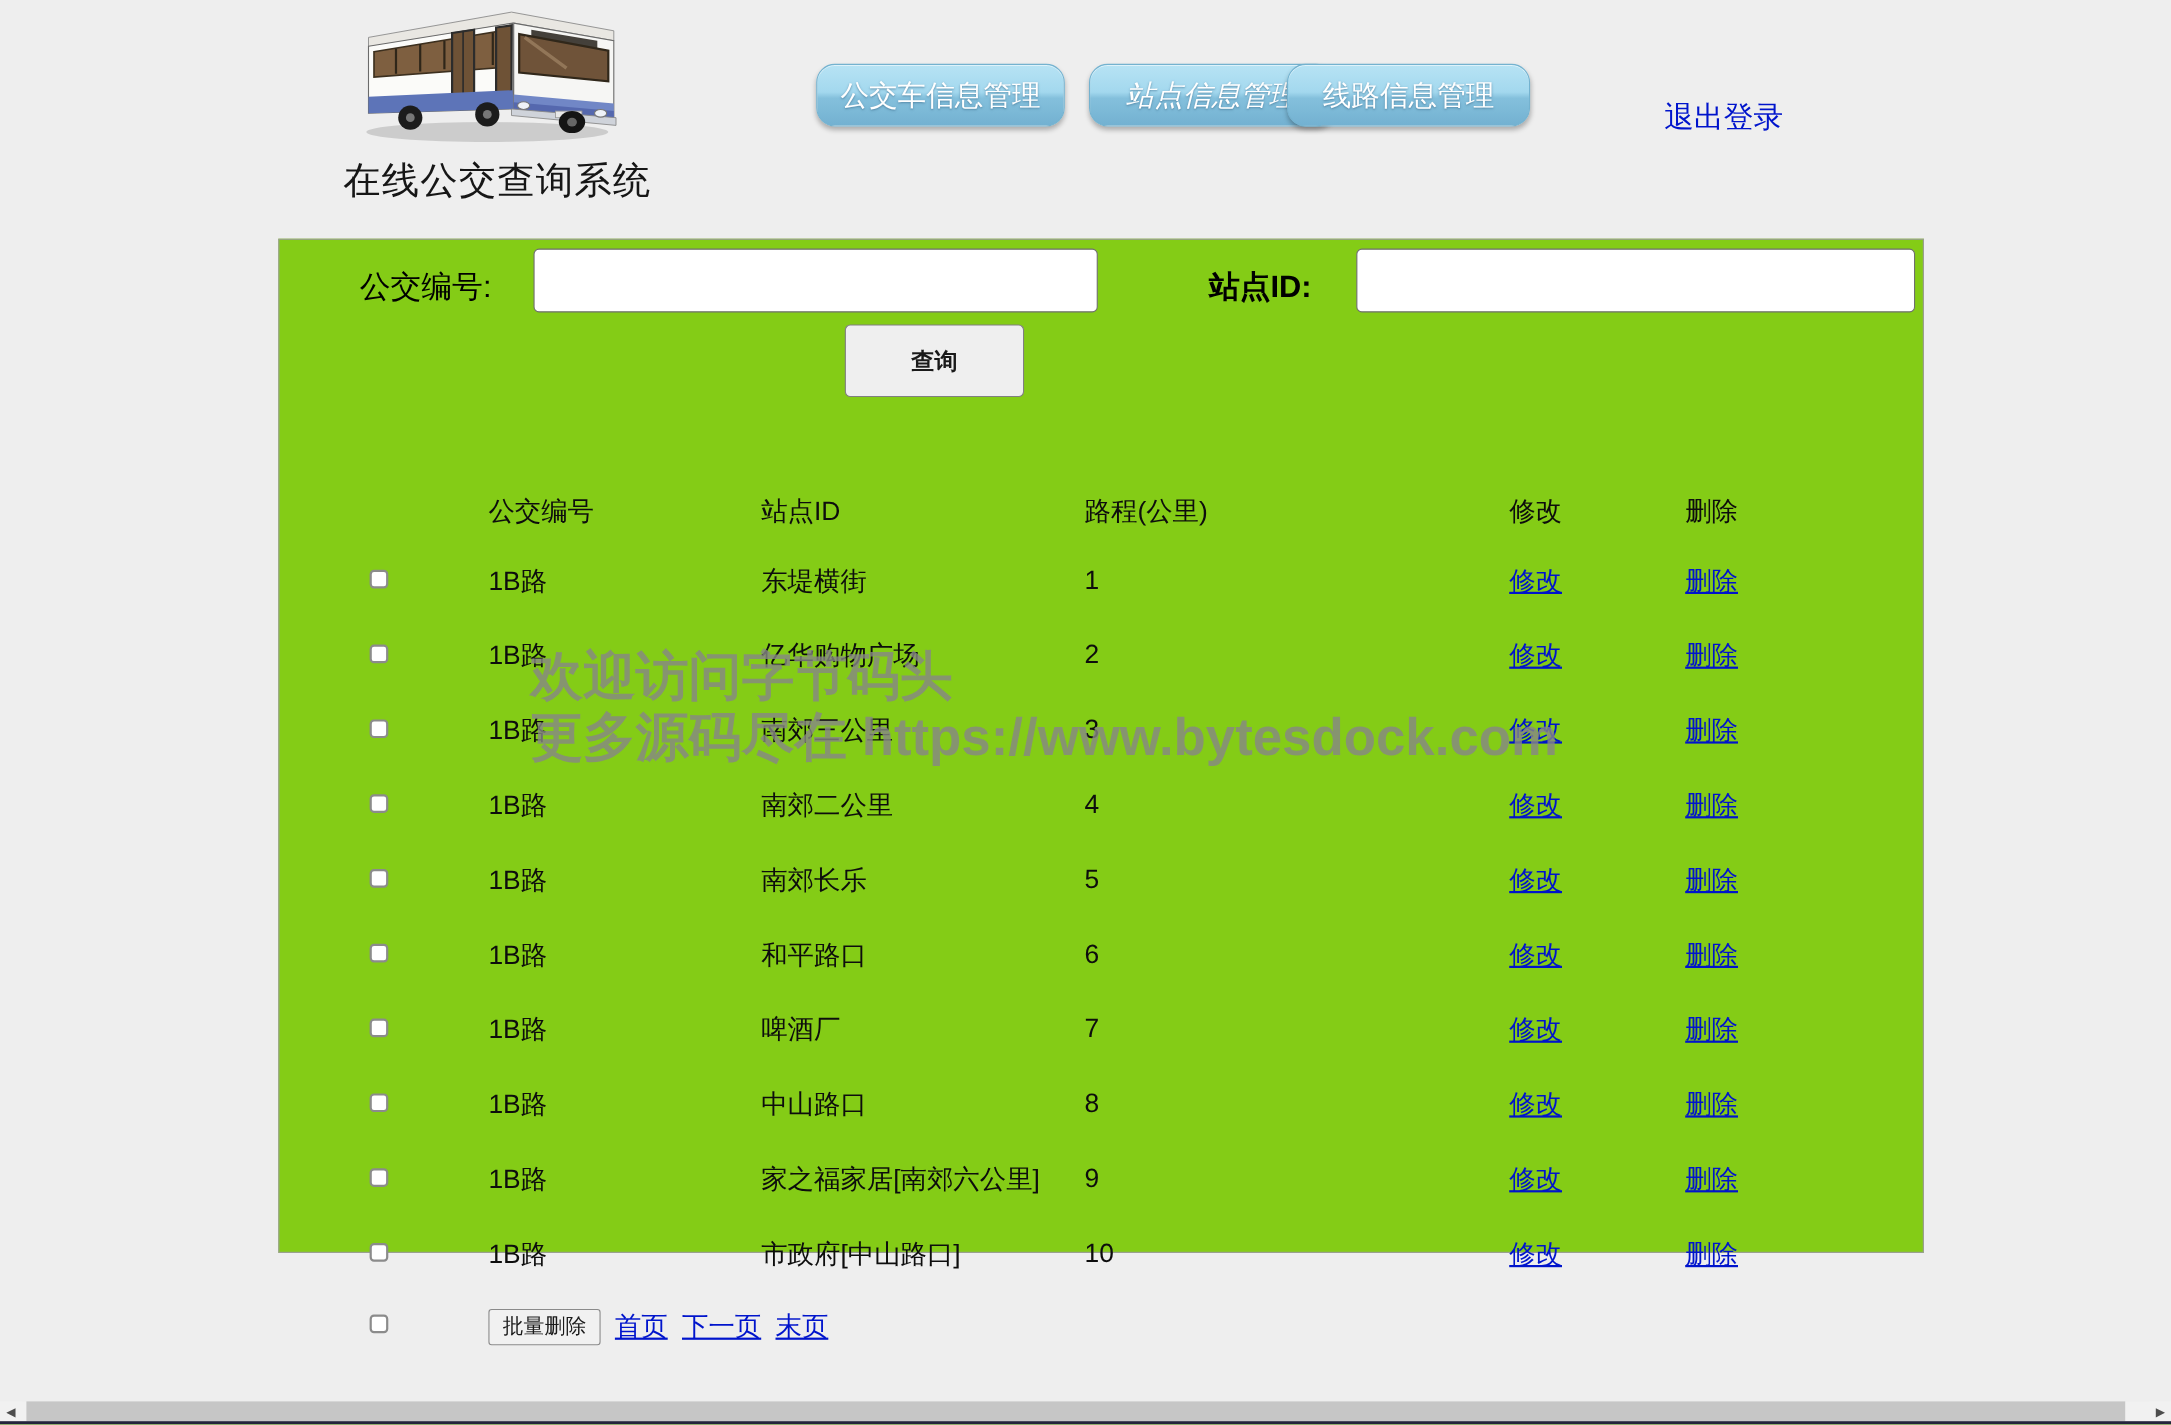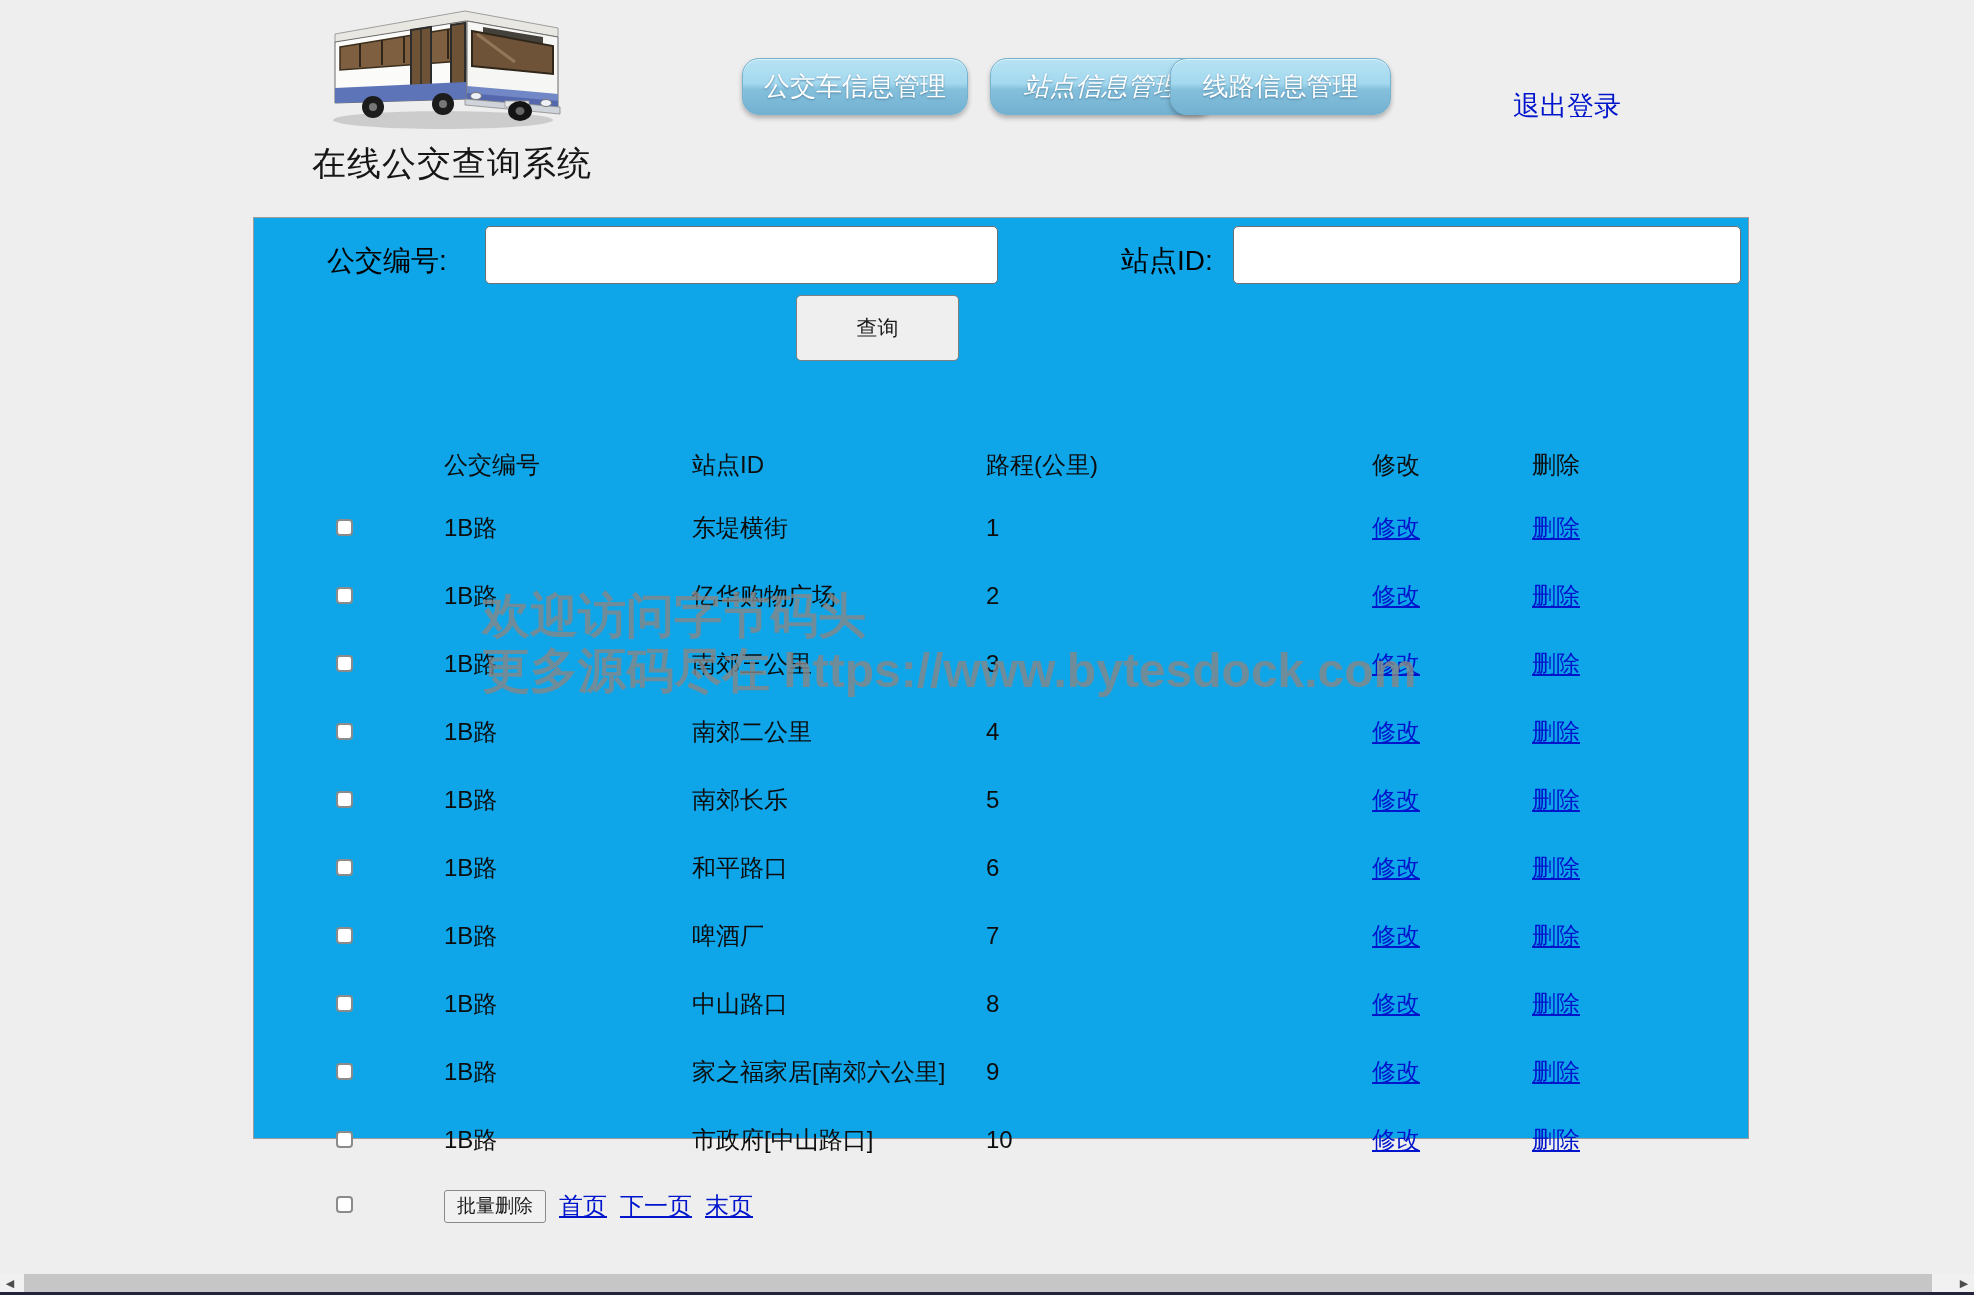--- a/index.html
+++ b/index.html
@@ -31,39 +31,39 @@
   #nav-2 { left:1170px; width:221px; }
 
   .logout-link {
     position:absolute; left:1513px; top:88px;
     font-size:27px; color:var(--link-blue,#0014cc); text-decoration:none; cursor:pointer;
   }
 
   
   .panel {
     position:absolute; left:253px; top:217px; width:1496px; height:922px;
-    background:#0ea5e9; border:1px solid #9b9b9b;
+    background:#84cc16; border:1px solid #9b9b9b;
   }
   .form-label { position:absolute; font-size:28px; color:#000; }
   #label-bus     { left:73px;  top:24px; }
-  #label-station { left:867px; top:24px; }
+  #label-station { left:845px; top:24px;font-weight:bold; }
   .search-input {
     position:absolute; top:8px; height:58px;
     border:1px solid #6f6f6f; border-radius:5px; background:#fff;
     font-size:24px; padding:0 12px; font-family:inherit;
   }
   #input-bus     { left:231px; width:513px; }
   #input-station { left:979px; width:508px; }
 
   .action-btn {
     position:absolute; top:77px; height:66px;
     background:#efefef; border:1px solid #808080; border-radius:5px;
     font-size:21px; color:#1a1a1a; font-family:inherit; cursor:pointer;
   }
-  #btn-query { left:542px; width:163px; }
+  #btn-query { left:514px; width:163px;font-weight:bold; }
   #btn-add   { left:752px; width:162px; }
 
   
   .table { position:absolute; left:0; top:218px; width:100%; }
   .trow {
     display:grid;
     grid-template-columns:108px 248px 294px 386px 160px 216px;
     margin-left:82px; align-items:center;
     height:68px; font-size:24px; color:#0d0d0d;
   }

